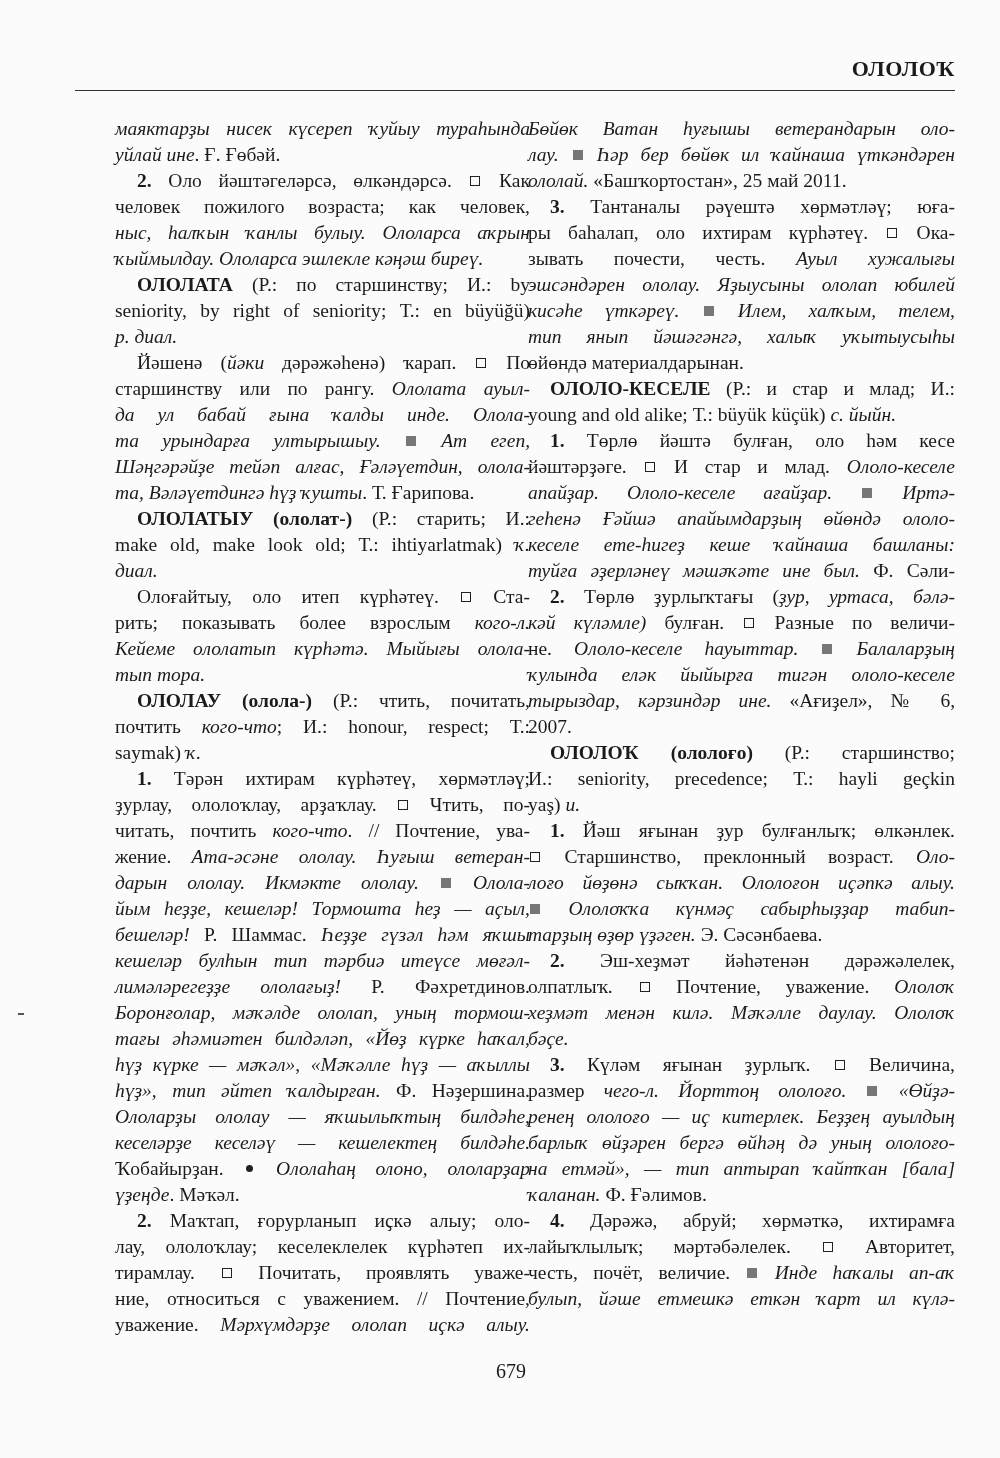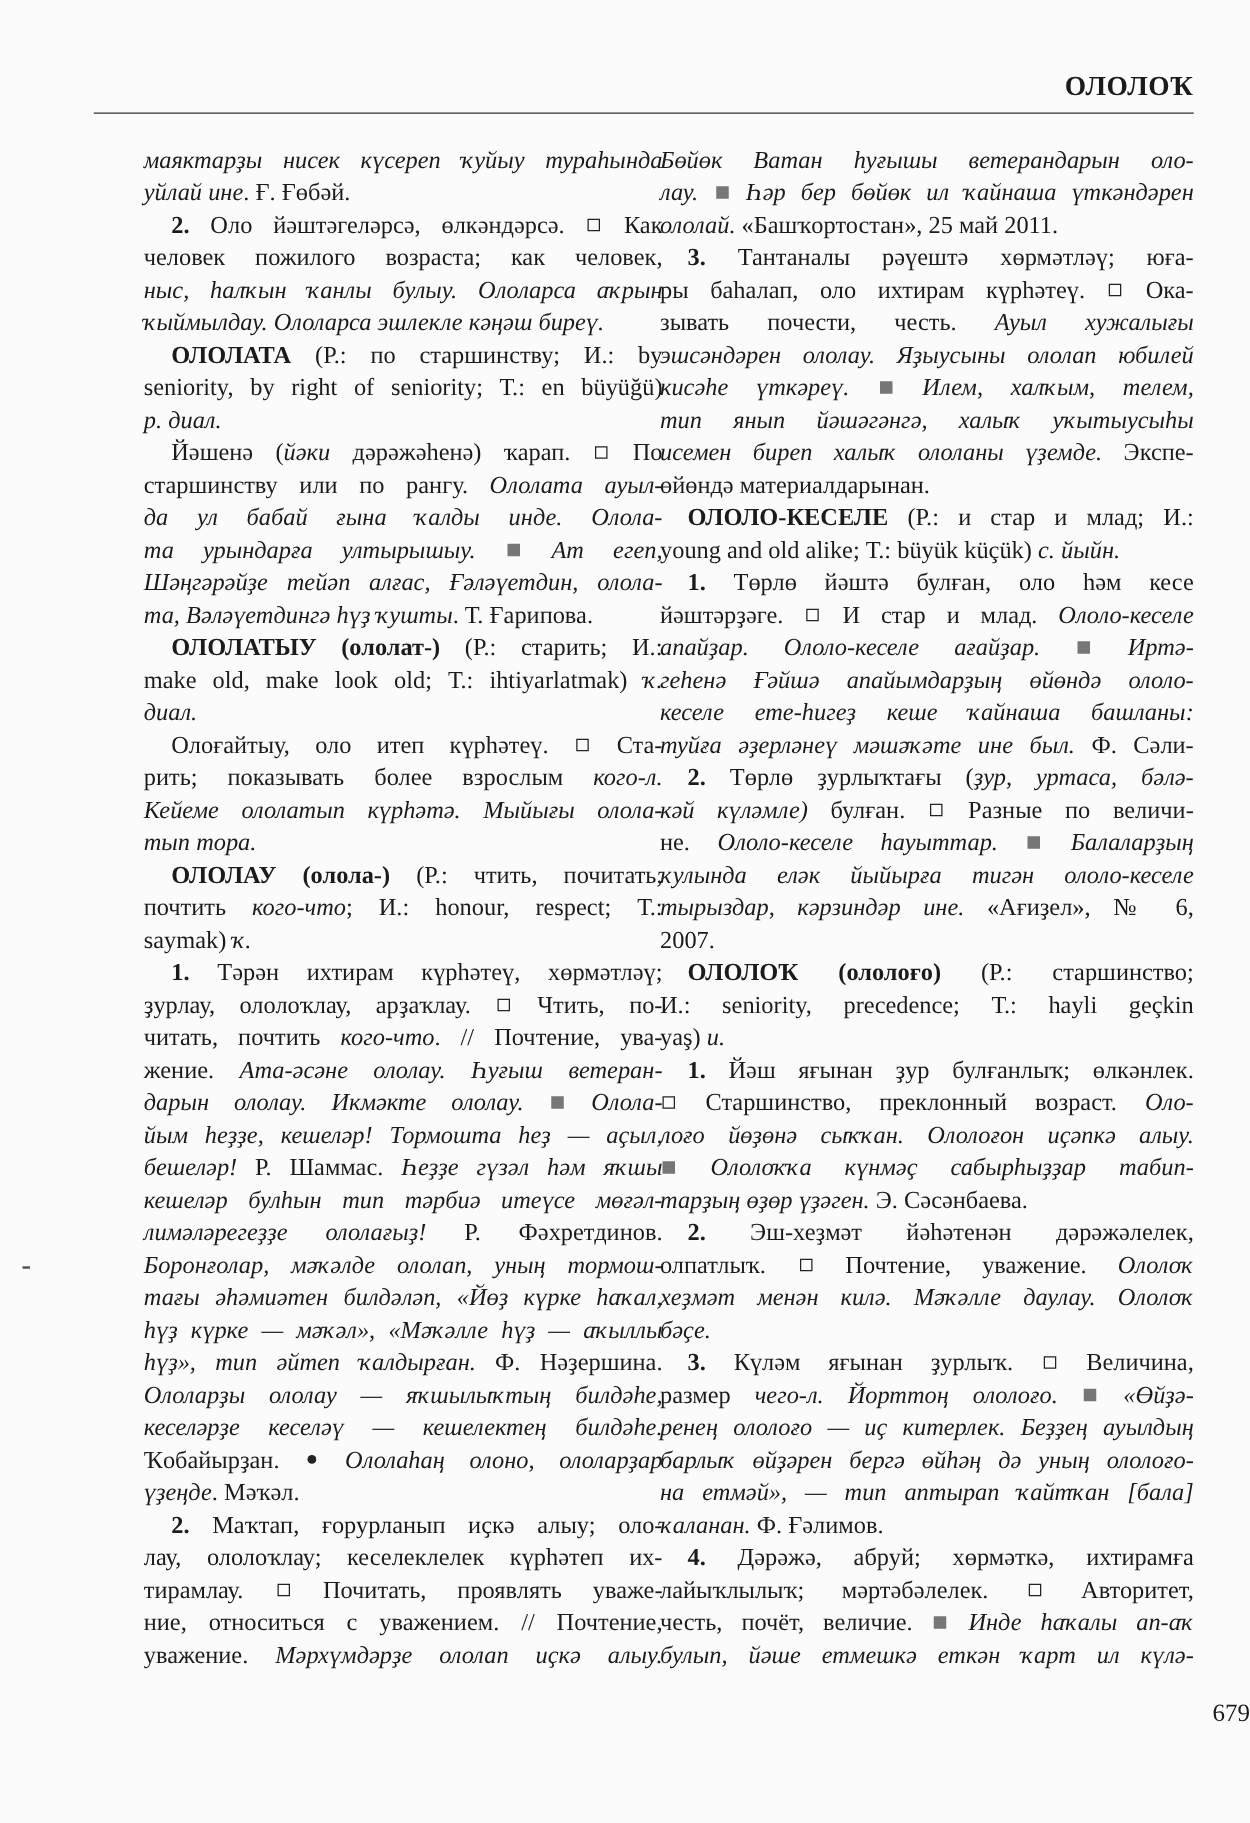--- a/index.html
+++ b/index.html
@@ -11,21 +11,21 @@
   .col.left { left:75px; width:415px;margin-left:40px; }
   .col.right { left:528px; width:427px; }
   .line { display:block; white-space:nowrap; text-align:justify; text-align-last:justify; height:26px; overflow:visible; }
   .line.last { text-align-last:left; }
   .line.indent { padding-left:22px; }
   i { font-style:italic; }
   b { font-weight:bold; }
   .sq { display:inline-block; width:10px; height:10px; border:1.3px solid #222; vertical-align:1px; margin:0 2px; box-sizing:border-box; }
   .fsq { display:inline-block; width:10px; height:10px; background:#777; vertical-align:1px; margin:0 2px; }
   .dot { display:inline-block; width:7px; height:7px; border-radius:50%; background:#222; vertical-align:3px; margin:0 3px; }
-  .page-number { position:absolute; top:1360px; left:0; width:1000px; text-align:right; font-size:20px; padding-left:22px; box-sizing:border-box; }
+  .page-number { position:absolute; top:1360px; left:0; width:1000px; text-align:center; font-size:20px; padding-left:22px; box-sizing:border-box; }
   .margin-mark { position:absolute; top:1013px; left:18px; width:6px; height:2px; background:#555; }
 </style>
 </head>
 <body>
 
 <div class="running-head">ОЛОЛОҠ</div>
 <div class="rule"></div>
 
 <div class="col left" id="left-col">
     <span class="line"><i>маяктарҙы нисек күсереп ҡуйыу тураһында</i></span>
@@ -79,21 +79,20 @@
 <div class="col right" id="right-col">
     <span class="line"><i>Бөйөк Ватан һуғышы ветерандарын оло-</i></span>
     <span class="line"><i>лау.</i> <span class="fsq"></span> <i>Һәр бер бөйөк ил ҡайнаша үткәндәрен</i></span>
     <span class="line last"><i>ололай.</i> «Башҡортостан», 25 май 2011.</span>
     <span class="line indent"><b>3.</b> Тантаналы рәүештә хөрмәтләү; юға-</span>
     <span class="line">ры баһалап, оло ихтирам күрһәтеү. <span class="sq"></span> Ока-</span>
     <span class="line">зывать почести, честь. <i>Ауыл хужалығы</i></span>
     <span class="line"><i>эшсәндәрен ололау. Яҙыусыны ололап юбилей</i></span>
     <span class="line"><i>кисәһе үткәреү.</i> <span class="fsq"></span> <i>Илем, халҡым, телем,</i></span>
     <span class="line"><i>тип янып йәшәгәнгә, халыҡ уҡытыусыһы</i></span>
-    <span class="line"><i>исемен биреп халыҡ ололаны үҙемде.</i> Экспе-</span>
     <span class="line last">өйөндә материалдарынан.</span>
     <span class="line indent"><b>ОЛОЛО-КЕСЕЛЕ</b> (Р.: и стар и млад; И.:</span>
     <span class="line last">young and old alike; Т.: büyük küçük) <i>с. йыйн.</i></span>
     <span class="line indent"><b>1.</b> Төрлө йәштә булған, оло һәм кесе</span>
     <span class="line">йәштәрҙәге. <span class="sq"></span> И стар и млад. <i>Ололо-кеселе</i></span>
     <span class="line"><i>апайҙар. Ололо-кеселе ағайҙар.</i> <span class="fsq"></span> <i>Иртә-</i></span>
     <span class="line"><i>геһенә Ғәйшә апайымдарҙың өйөндә ололо-</i></span>
     <span class="line"><i>кеселе ете-һигеҙ кеше ҡайнаша башланы:</i></span>
     <span class="line"><i>туйға әҙерләнеү мәшәҡәте ине был.</i> Ф. Сәли-</span>
     <span class="line indent"><b>2.</b> Төрлө ҙурлыҡтағы (<i>ҙур, уртаса, бәлә-</i></span>

